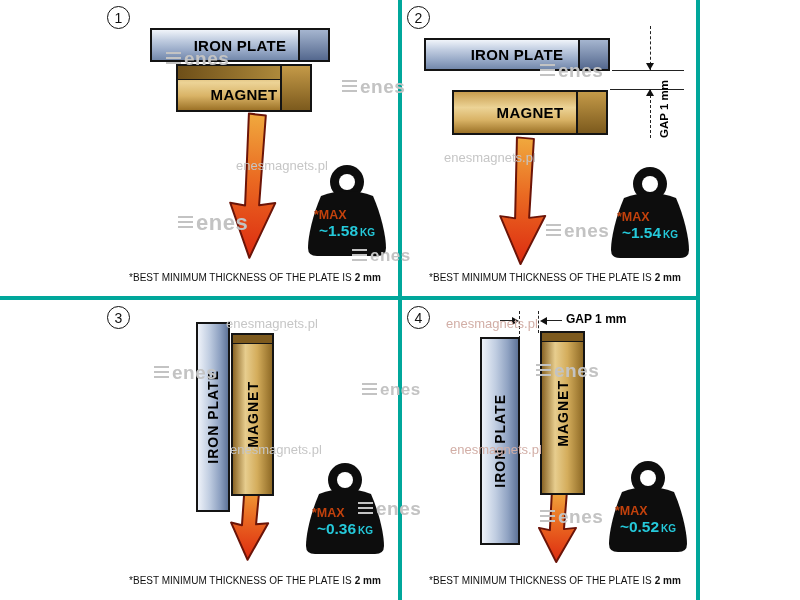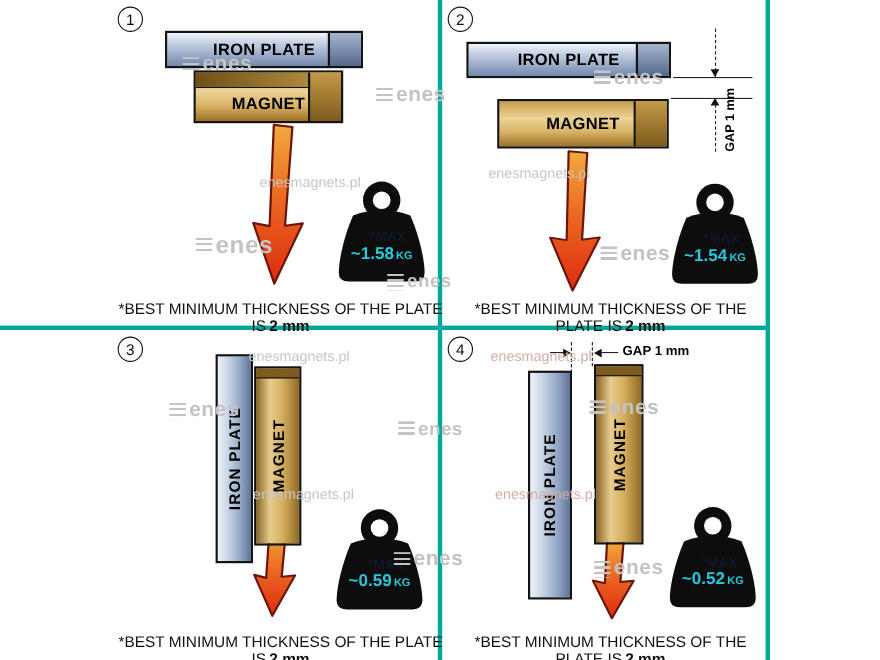--- a/index.html
+++ b/index.html
@@ -40,28 +40,28 @@
   .vlabel{writing-mode:vertical-rl;transform:rotate(180deg);font-weight:bold;font-size:14px;
           color:#000;letter-spacing:1px;z-index:1;}
 
   
   .arrow{position:absolute;z-index:2;transform-origin:top center;}
   .arrow svg{width:100%;height:100%;display:block;}
 
   
   .weight{position:absolute;z-index:2;}
   .weight svg{position:absolute;left:0;top:0;width:100%;height:100%;}
-  .w-max{position:absolute;left:12px;right:0;top:48%;text-align:center;color:#0f172a;
+  .w-max{position:absolute;left:12px;right:0;top:48%;text-align:left;color:#c2410c;
          font-weight:bold;font-size:12.5px;z-index:1;}
   .w-val{position:absolute;left:0;right:0;top:63%;text-align:center;color:#25c9da;
          font-weight:bold;font-size:15.5px;z-index:1;}
   .w-unit{font-size:10px;margin-left:2px;}
 
   
-  .footer{position:absolute;text-align:center;font-size:14px;color:#101010;z-index:2;}
+  .footer{position:absolute;text-align:center;font-size:10px;color:#101010;z-index:2;}
   .footer .b{font-weight:bold;margin-left:3px;}
 
   
   .dimline-h{position:absolute;height:0;border-top:1px solid #222;z-index:2;}
   .dimline-vdash{position:absolute;width:0;border-left:1px dashed #222;z-index:2;}
   .dim-arrow-down{position:absolute;width:0;height:0;border-left:4px solid transparent;
       border-right:4px solid transparent;border-top:7px solid #111;z-index:2;}
   .dim-arrow-up{position:absolute;width:0;height:0;border-left:4px solid transparent;
       border-right:4px solid transparent;border-bottom:7px solid #111;z-index:2;}
   .dim-arrow-left{position:absolute;width:0;height:0;border-top:4px solid transparent;
@@ -186,21 +186,21 @@
       <div class="mcap"></div>
       <span class="vlabel">MAGNET</span>
     </div>
     <div class="weight" style="left:300px;top:460px;width:90px;height:96px">
       <svg viewBox="0 0 90 96">
         <circle cx="45" cy="20" r="17" fill="#0d0d0d"></circle>
           <circle cx="45" cy="20" r="8" fill="#ffffff"></circle>
         <path d="M19,34 C11,52 6,74 6,86 Q6,94 15,94 L75,94 Q84,94 84,86 C84,74 79,52 71,34 Q58,29 45,29 Q32,29 19,34 Z" fill="#0d0d0d"></path>
       </svg>
       <div class="w-max">*MAX</div>
-      <div class="w-val"><span>~0.59</span><span class="w-unit">KG</span></div>
+      <div class="w-val"><span>~0.36</span><span class="w-unit">KG</span></div>
     </div>
     <div class="footer" style="left:100px;top:575px;width:310px">
       <span>*BEST MINIMUM THICKNESS OF THE PLATE IS</span><span class="b">2 mm</span>
     </div>
   </section>
 
   <section>
     <div class="panel-num" style="left:407px;top:306px">
         <span>4</span>
       </div>

